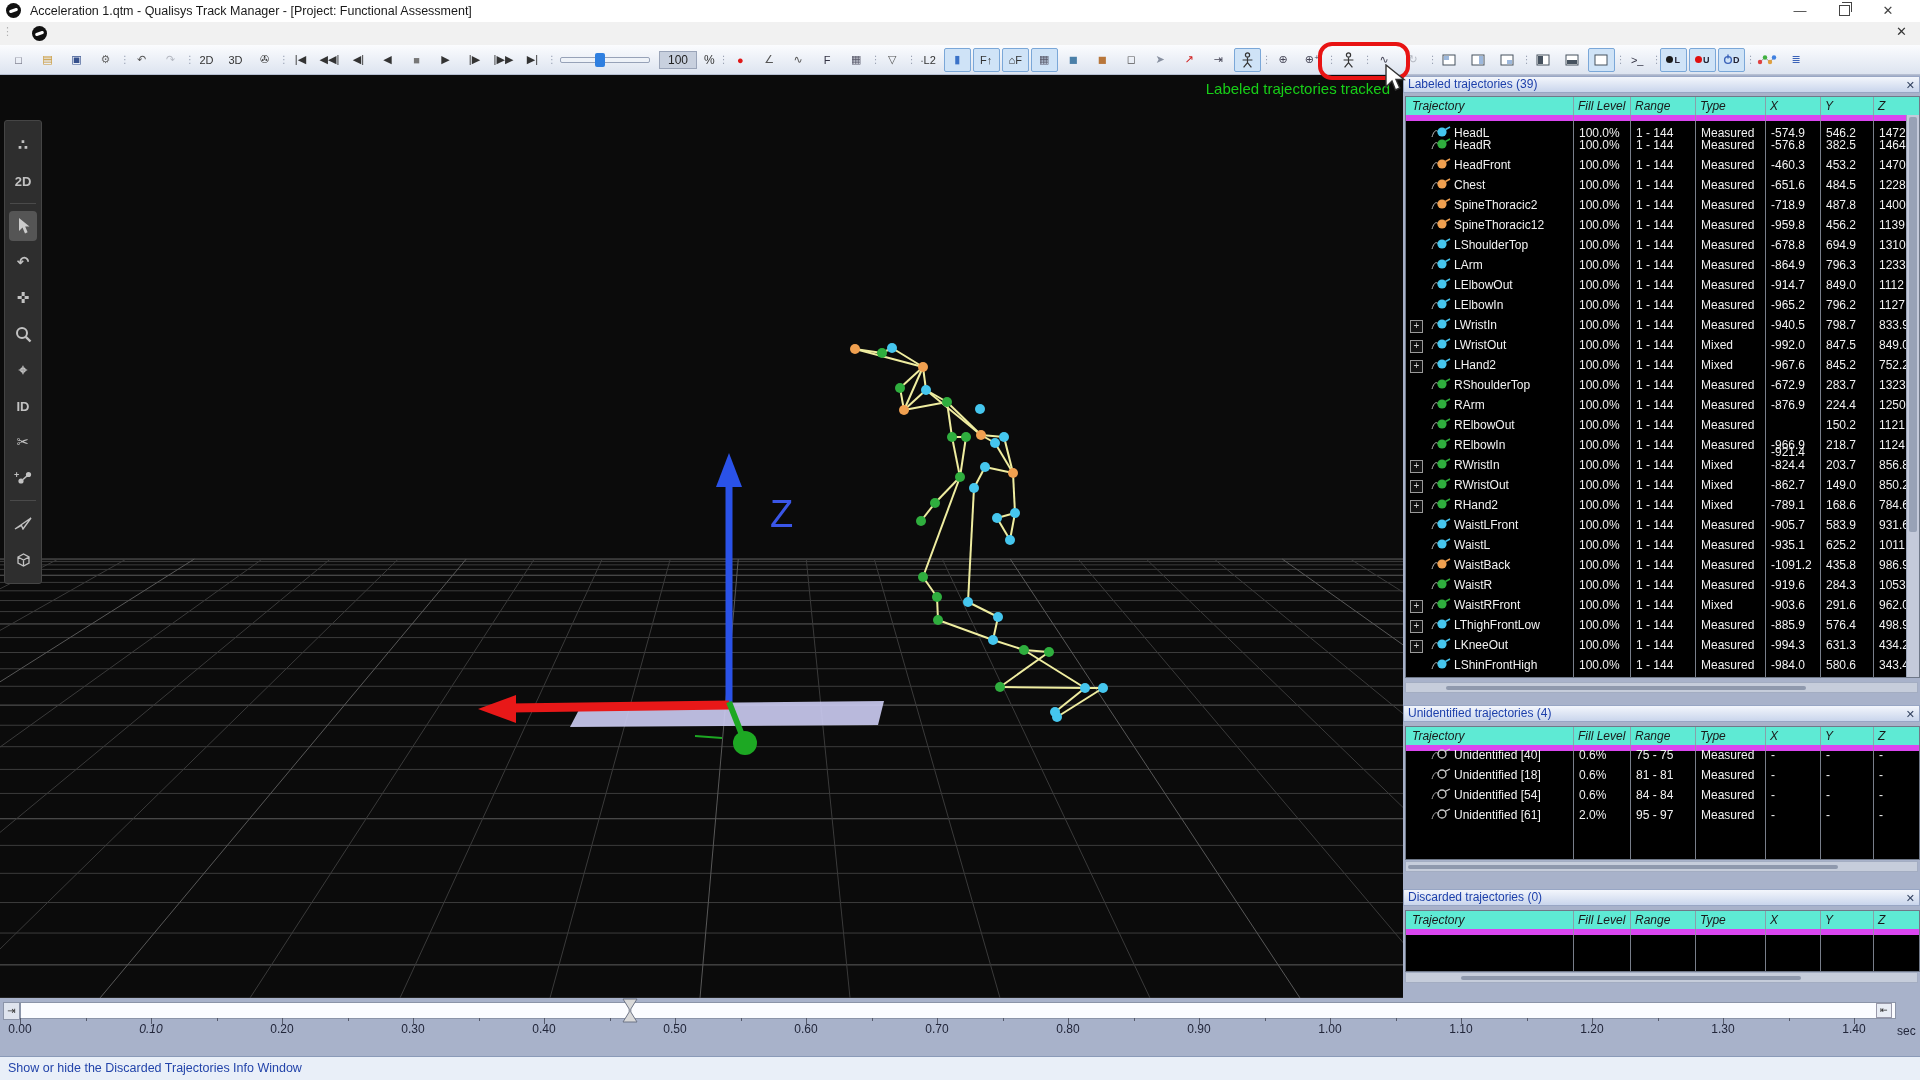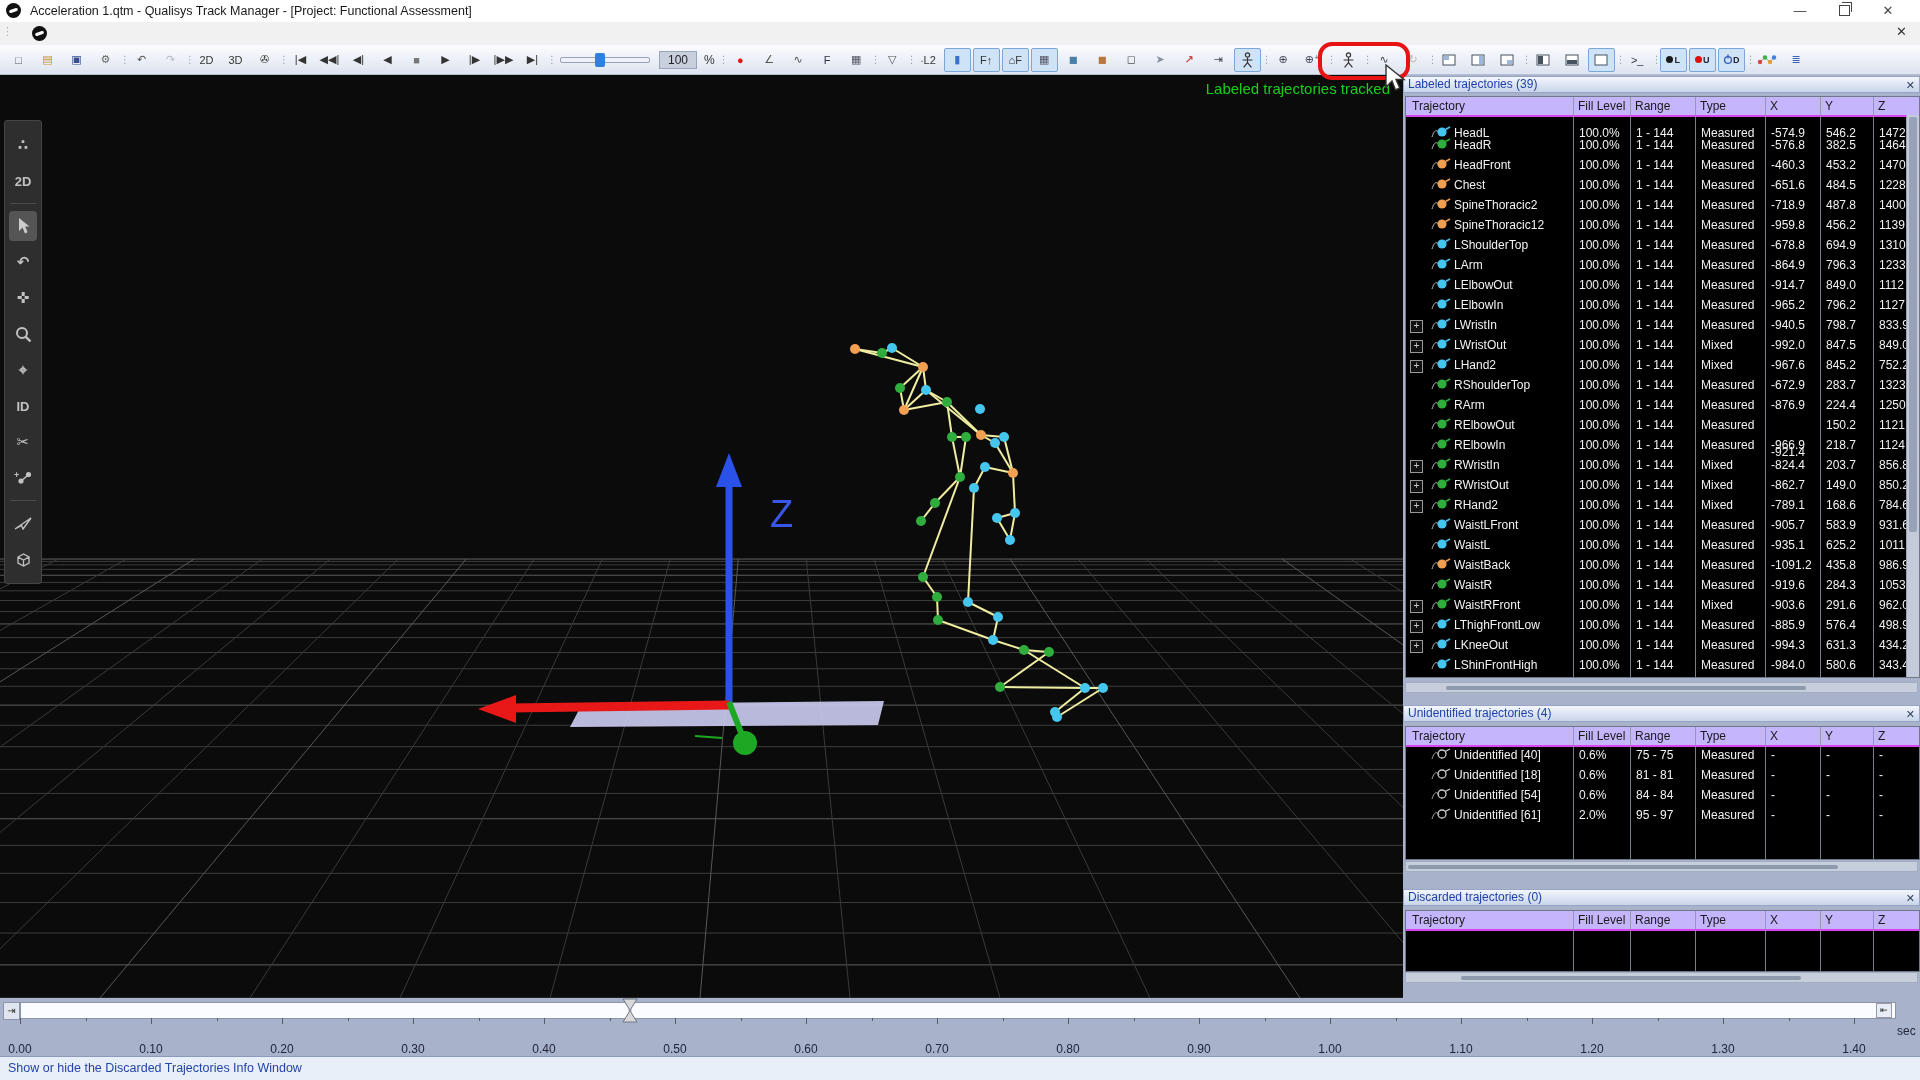--- a/index.html
+++ b/index.html
@@ -48,21 +48,21 @@
   .ltbtn{width:28px;height:30px;margin:3px 0;display:flex;align-items:center;justify-content:center;
     color:#c2c2c2;font-size:15px;font-weight:bold;border-radius:4px;}
   .ltbtn.active{background:#555555;}
   .ltsep{width:26px;height:1px;background:#4a4a4a;margin:4px 0;}
   
   #right-region{left:1403px;top:75px;width:418px;height:923px;background:#a8b2ca;}
   .phead{position:absolute;left:0;width:517px;height:17px;background:linear-gradient(#f3f6fc,#c9d5ec);
     border:1px solid #98a6c4;box-sizing:border-box;font-size:12px;color:#1c3faa;padding-left:4px;line-height:15px;}
   .phead .x{position:absolute;right:4px;top:1px;color:#33425f;font-size:11px;}
   .tablewrap{position:absolute;left:2px;width:513px;border:1px solid #6f7888;background:#000;overflow:hidden;}
-  .colhead{position:absolute;left:0;top:0;width:100%;height:18px;background:#c4b5fd;border-bottom:2px solid #d946ef;}
+  .colhead{position:absolute;left:0;top:0;width:100%;height:18px;background:#5eead4;border-bottom:6px solid #d946ef;font-style:italic;}
   .colhead span{position:absolute;top:2px;font-size:12px;color:#1a1a1a;}
   .colsep{position:absolute;top:0;width:1px;background:#8d94a2;opacity:.85;}
   .trow{position:absolute;left:0;width:100%;height:20px;}
   .trow span{position:absolute;top:3px;font-size:12px;color:#f2f2f2;white-space:nowrap;}
   .expbox{position:absolute;left:4px;top:5px;width:11px;height:11px;border:1px solid #999;background:#111;
     color:#ccc;font-size:10px;line-height:9px;text-align:center;}
   .mkicon{position:absolute;left:24px;top:3px;}
   .hscroll{position:absolute;left:2px;width:513px;height:11px;background:#c6cddb;border:1px solid #a3adc2;box-sizing:border-box;}
   .hthumb{position:absolute;top:3px;height:4px;background:#8f99ad;border-radius:2px;}
   .vscroll{position:absolute;right:0;top:18px;width:12px;bottom:0;background:#c4cada;border-left:1px solid #9aa4b8;}
@@ -70,21 +70,21 @@
   
   #timeline{left:0;top:998px;width:1920px;height:58px;background:#a8b2ca;}
   #tl-btn{left:3px;top:4px;width:15px;height:16px;background:#dfe4ee;border:1px solid #8b94a8;font-size:10px;
     text-align:center;line-height:15px;color:#333;}
   #tl-track{left:20px;top:4px;width:1874px;height:15px;background:#fbfcff;border:1px solid #8b94a8;}
   #tl-end-right{left:1876px;top:5px;width:14px;height:13px;background:#e8ecf4;border:1px solid #99a;font-size:9px;
     line-height:12px;text-align:center;color:#222;}
   #ruler{left:0;top:20px;width:1920px;height:18px;}
   .tick{position:absolute;top:0;width:1px;height:6px;background:#555a6b;}
   .tick.minor{height:3px;}
-  .ticklabel{position:absolute;top:24px;transform:translateX(-50%);font-size:12px;color:#22263a;}
+  .ticklabel{position:absolute;top:4px;transform:translateX(-50%);font-size:12px;color:#22263a;}
   #sec-label{position:absolute;top:6px;font-size:12px;color:#22263a;}
   #scrubber{left:622px;top:0px;}
   #tl-status{left:8px;top:41px;font-size:12.5px;color:#181c30;white-space:nowrap;}
   
   #bottombar{left:0;top:1056px;width:1920px;height:24px;background:#e9eff8;border-top:1px solid #8a9ab8;}
   #bottombar span{position:absolute;left:8px;top:4px;font-size:12.5px;color:#2344aa;}
 </style>
 </head>
 <body>
 
@@ -995,21 +995,21 @@
   <div id="scrubber" class="abs">
     <svg width="16" height="25">
         <path d="M1 1 H15 L8.8 11 V14 L15 24 H1 L7.2 14 V11 Z" fill="#d9d9d9" stroke="#6d7486" stroke-width="1"></path>
       </svg>
   </div>
   <div id="ruler" class="abs">
       <div class="tick" style="left: 20px;"></div>
       <div class="ticklabel" style="left: 20px;">0.00</div>
       <div class="tick minor" style="left: 85.5px;"></div>
       <div class="tick" style="left: 151px;"></div>
-      <div class="ticklabel" style="left: 151px;">0.10</div>
+      <div class="ticklabel" style="left: 151px; font-style: italic;">0.10</div>
       <div class="tick minor" style="left: 216.5px;"></div>
       <div class="tick" style="left: 282px;"></div>
       <div class="ticklabel" style="left: 282px;">0.20</div>
       <div class="tick minor" style="left: 347.5px;"></div>
       <div class="tick" style="left: 413px;"></div>
       <div class="ticklabel" style="left: 413px;">0.30</div>
       <div class="tick minor" style="left: 478.5px;"></div>
       <div class="tick" style="left: 544px;"></div>
       <div class="ticklabel" style="left: 544px;">0.40</div>
       <div class="tick minor" style="left: 609.5px;"></div>

